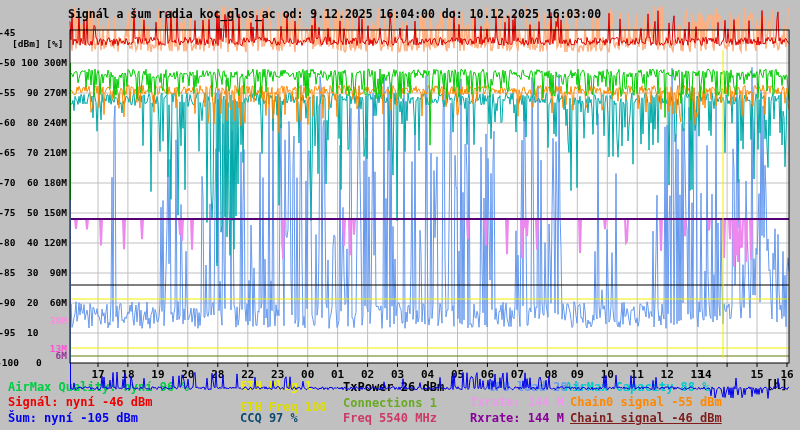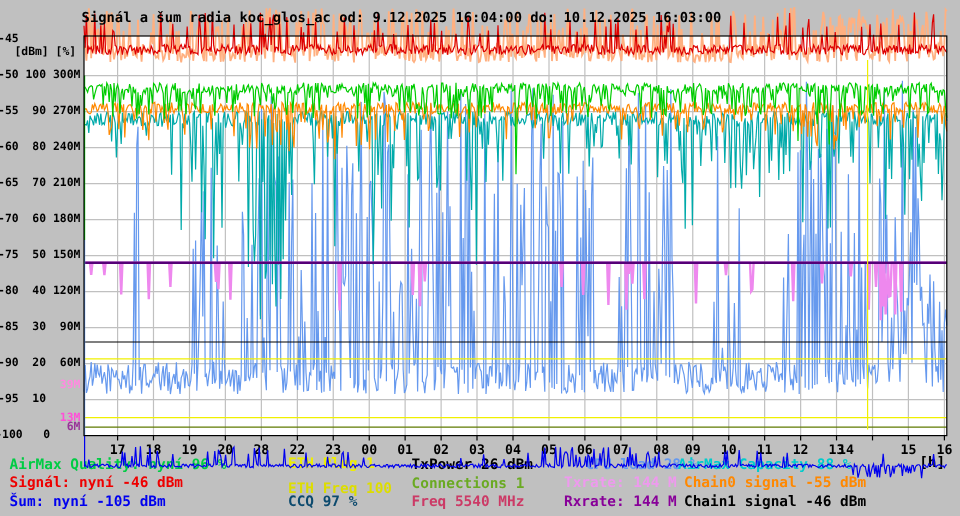--- a/index.html
+++ b/index.html
@@ -153,15 +153,15 @@
       <div class="legend-item" style="left: 8px; top: 396px; color: rgb(238, 0, 0);">Signál: nyní -46 dBm</div>
       <div class="legend-item" style="left: 240px; top: 380px; color: rgb(238, 238, 0);">ETH Plug 1</div>
       <div class="legend-item" style="left: 343px; top: 397px; color: rgb(106, 170, 34);">Connections 1</div>
       <div class="legend-item" style="left: 470px; top: 396px; color: rgb(238, 153, 238);">Txrate: 144 M</div>
       <div class="legend-item" style="left: 570px; top: 396px; color: rgb(255, 136, 0);">Chain0 signal -55 dBm</div>
       <div class="legend-item" style="left: 8px; top: 412px; color: rgb(0, 0, 238);">Šum: nyní -105 dBm</div>
       <div class="legend-item" style="left: 240px; top: 401px; color: rgb(221, 221, 0);">ETH Freq 100</div>
       <div class="legend-item" style="left: 240px; top: 412px; color: #0c4a6e;">CCQ 97 %</div>
       <div class="legend-item" style="left: 343px; top: 412px; color: rgb(204, 58, 102);">Freq 5540 MHz</div>
       <div class="legend-item" style="left: 470px; top: 412px; color: rgb(136, 0, 153);">Rxrate: 144 M</div>
-      <div class="legend-item" style="left: 570px; top: 412px; color: #000000;">Chain1 signal -46 dBm</div>
+      <div class="legend-item" style="left: 570px; top: 412px; color: #7f1d1d; text-decoration: underline;">Chain1 signal -46 dBm</div>
     </div>
 </div>
 
 </body></html>

